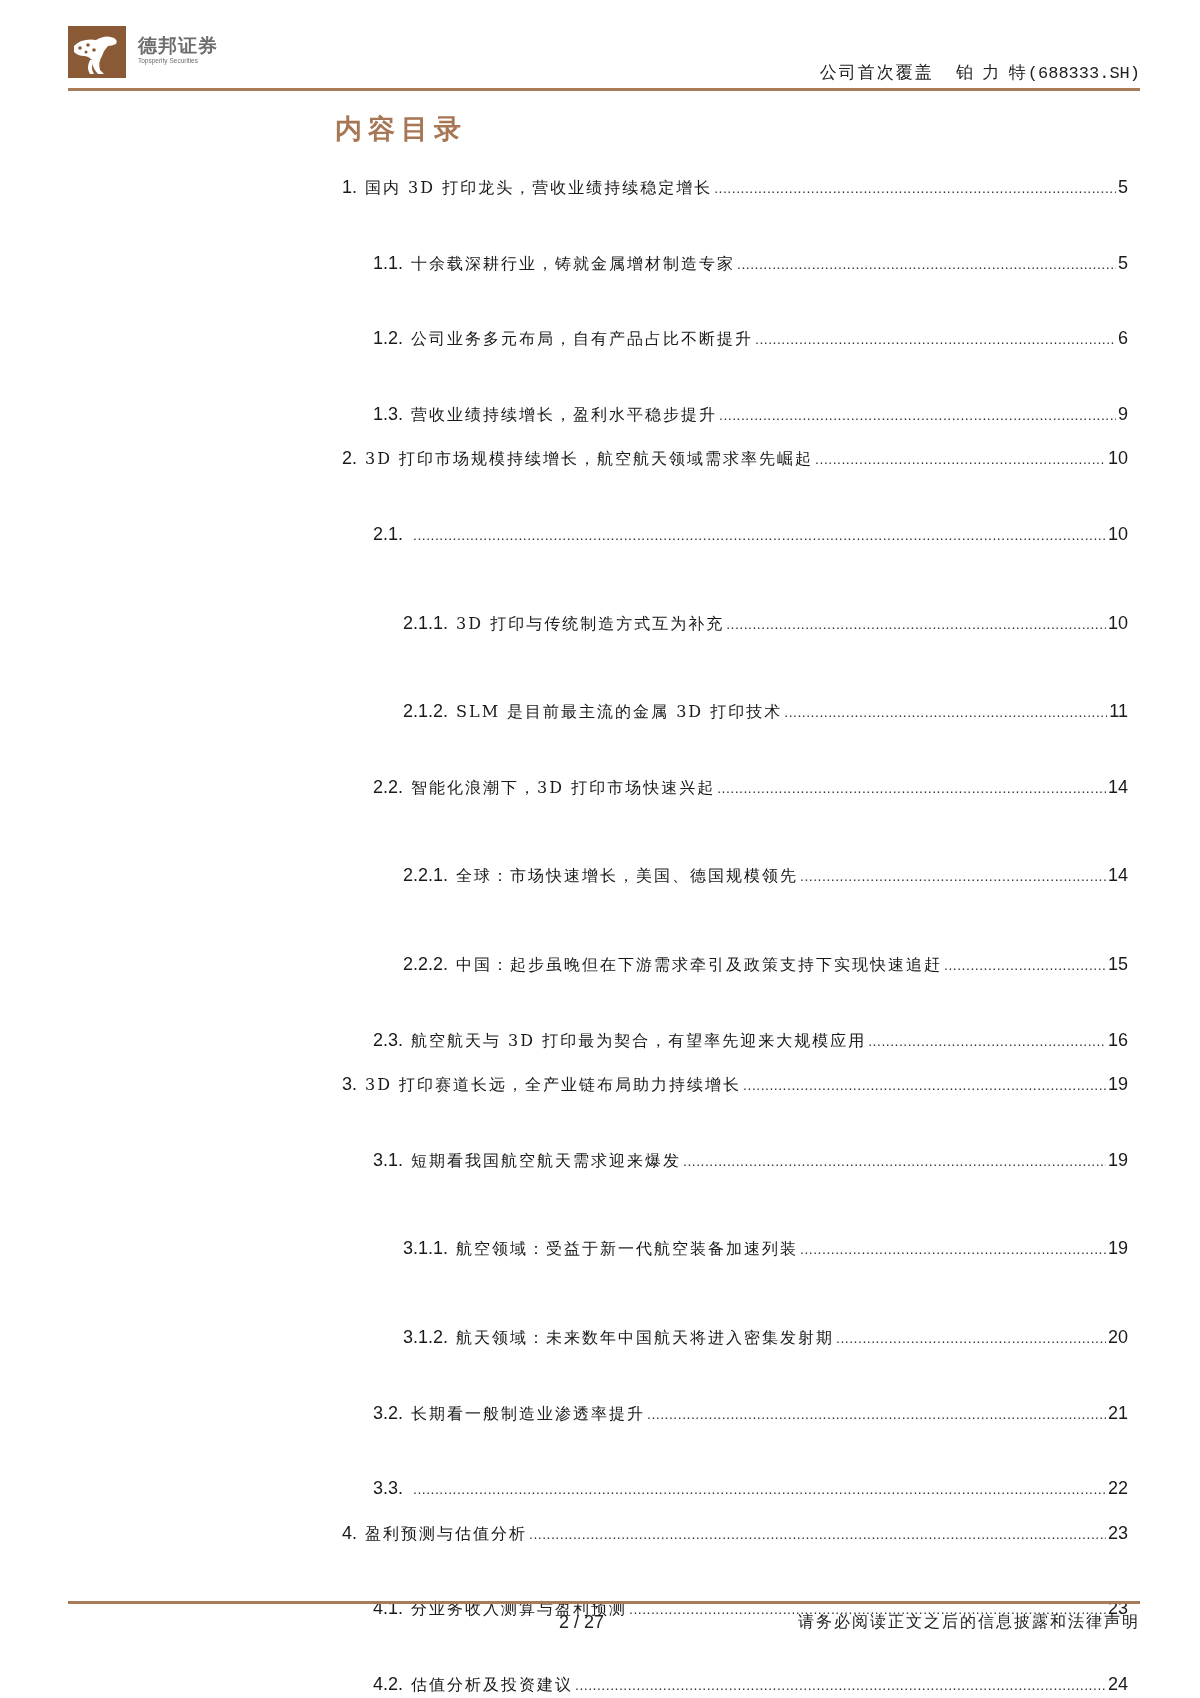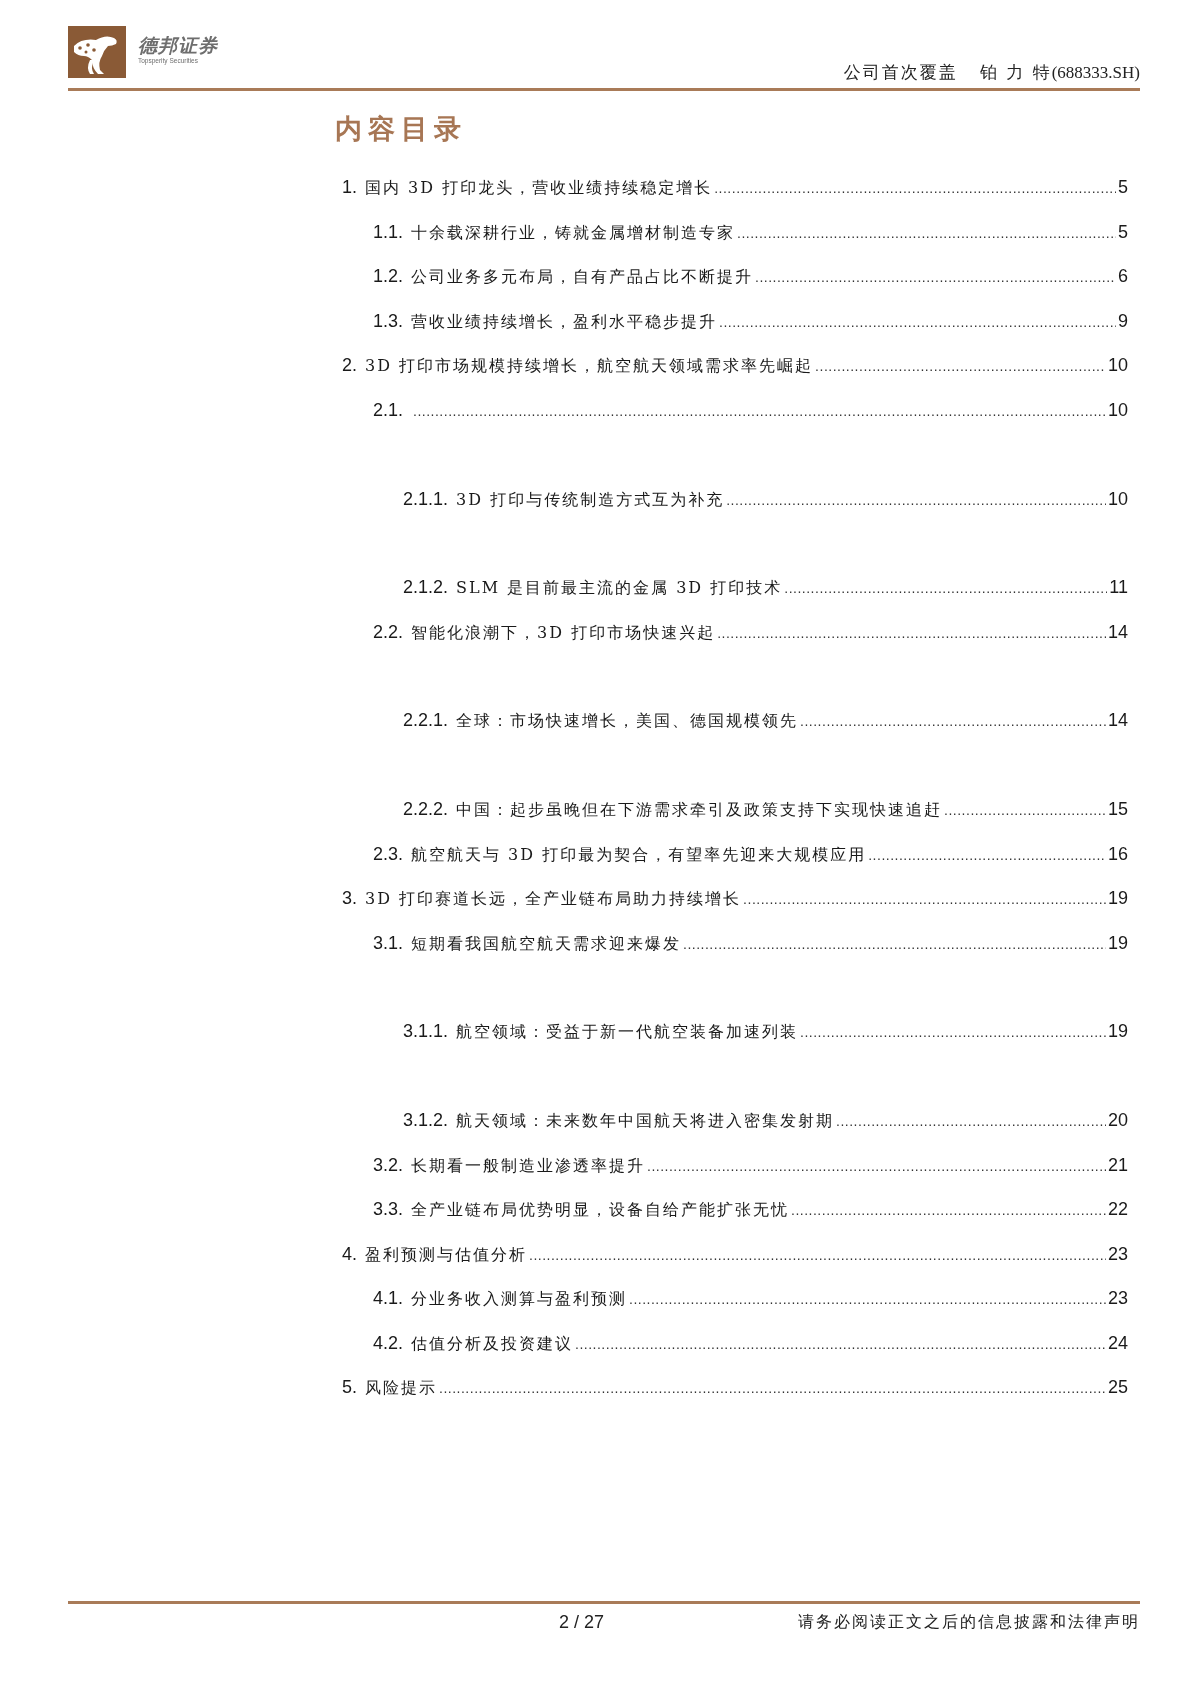--- a/index.html
+++ b/index.html
@@ -35,39 +35,38 @@
       position: absolute;
       left: 70px;
       top: 10px;
     }
     .logo-cn {
       font-size: 19px;
       font-weight: bold;
       color: #6e6e6e;
       letter-spacing: 1px;
       line-height: 22px;
-      font-style: italic;
     }
     .logo-en {
       font-size: 6.5px;
       color: #6e6e6e;
       line-height: 9px;
       font-family: "Liberation Sans", sans-serif;
     }
     .header-right {
       position: absolute;
       right: 0;
       top: 37px;
       font-size: 17px;
       color: #222;
       letter-spacing: 2px;
       font-family: "DejaVu Serif", serif;
     }
     .header-right .code {
-      font-family: Liberation Serif, serif;
+      font-family: Liberation Mono, monospace;
       letter-spacing: 0;
     }
     .header-rule {
       position: absolute;
       left: 68px;
       top: 88px;
       width: 1072px;
       height: 3px;
       background: #a97b58;
     }
@@ -89,21 +88,21 @@
     }
     .toc-row {
       display: flex;
       align-items: baseline;
       height: 44.6px;
       font-size: 17px;
       line-height: 22px;
       white-space: nowrap;
     }
     .toc-row.l1 { padding-left: 0; }
-    .toc-row.l2 { padding-left: 31px; }
+    .toc-row.l2 { padding-left: 31px; margin-top: 31px; }
     .toc-row.l3 { padding-left: 61px; margin-top: 44px; }
     .toc-num {
       font-family: "Liberation Sans", sans-serif;
       font-size: 18px;
       margin-right: 8px;
     }
     .toc-text {
       font-family: "DejaVu Serif", serif;
       letter-spacing: 2px;
       font-size: 16px;
@@ -278,21 +277,20 @@
       <span class="toc-page">20</span>
     </div>
     <div class="toc-row l2">
       <span class="toc-num">3.2.</span>
       <span class="toc-text">长期看一般制造业渗透率提升</span>
       <span class="toc-dots"></span>
       <span class="toc-page">21</span>
     </div>
     <div class="toc-row l2">
       <span class="toc-num">3.3.</span>
-      <span class="toc-text">全产业链布局优势明显，设备自给产能扩张无忧</span>
       <span class="toc-dots"></span>
       <span class="toc-page">22</span>
     </div>
     <div class="toc-row l1">
       <span class="toc-num">4.</span>
       <span class="toc-text">盈利预测与估值分析</span>
       <span class="toc-dots"></span>
       <span class="toc-page">23</span>
     </div>
     <div class="toc-row l2">

